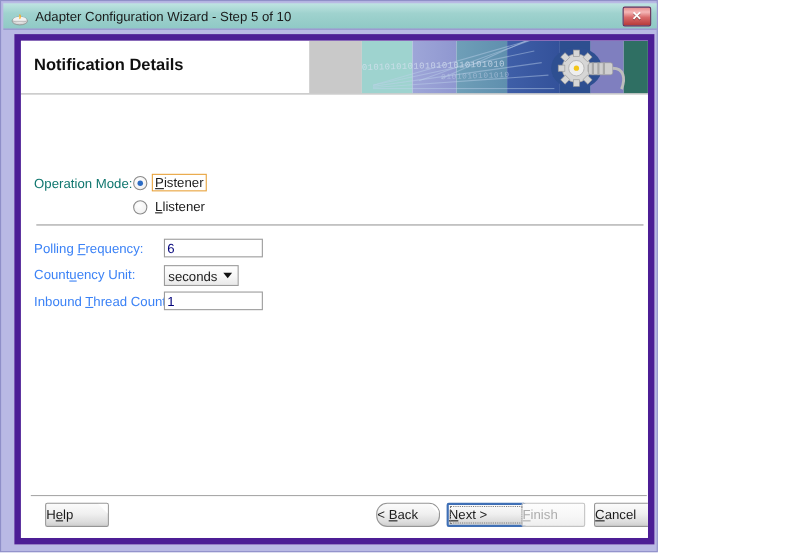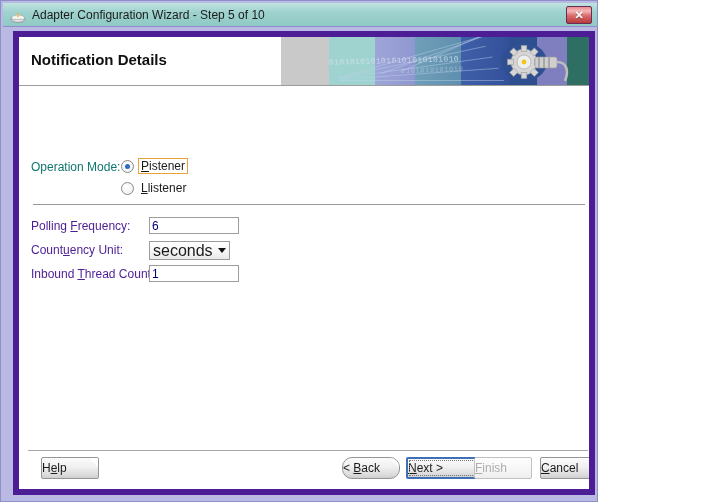--- a/index.html
+++ b/index.html
@@ -227,21 +227,21 @@
     top: 118px;
     width: 552px;
     height: 1px;
     background: #9a9a9a;
   }
 
   .field-label {
     position: absolute;
     left: 12px;
     font-size: 12px;
-    color: #4c1d95;
+    color: #3b82f6;
     white-space: nowrap;
   }
   #label-polling-frequency { top: 133px; }
   #label-frequency-unit    { top: 157px; }
   #label-thread-count      { top: 181px; }
 
   .text-input {
     position: absolute;
     left: 130px;
     width: 90px;
@@ -267,21 +267,21 @@
     min-width: 68px;
     border: 1px solid #9c9c9c;
     background: linear-gradient(to bottom, #ffffff 0%, #f6f6f6 55%, #e9e9e9 100%);
     box-sizing: border-box;
     display: flex;
     align-items: center;
     padding: 0 3px;
     cursor: pointer;
   }
   #select-frequency-unit .sel-value {
-    font-size: 16px;
+    font-size: 12px;
     color: #1b1b1b;
     white-space: nowrap;
   }
   #select-frequency-unit .sel-arrow {
     margin-left: 5px;
     width: 0; height: 0;
     border-left: 4px solid transparent;
     border-right: 4px solid transparent;
     border-top: 5px solid #111111;
   }

